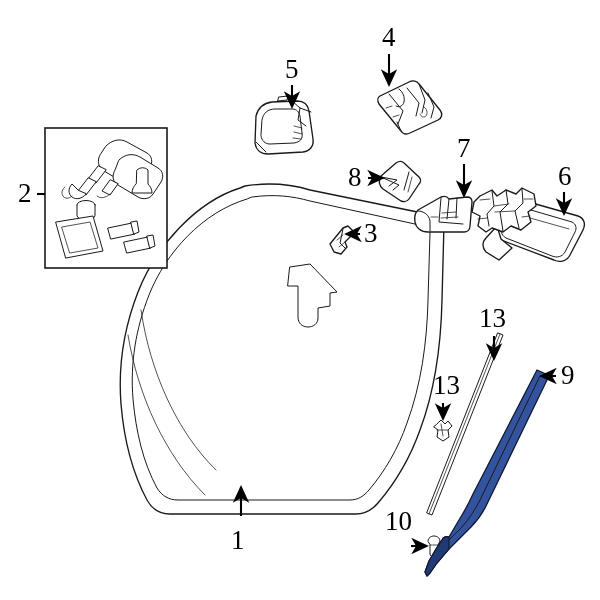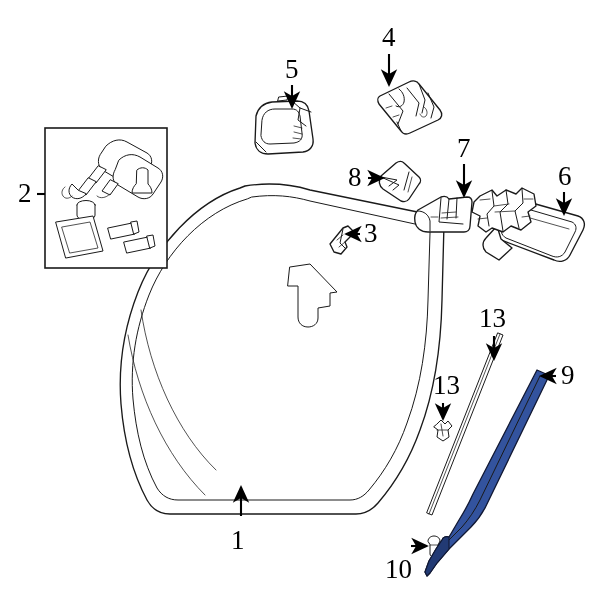--- a/index.html
+++ b/index.html
@@ -410,17 +410,17 @@
 
   <div class="callout-label" style="left:231px; top:527px;">1</div>
   <div class="callout-label" style="left:18px;  top:180px;">2</div>
   <div class="callout-label" style="left:364px; top:220px;">3</div>
   <div class="callout-label" style="left:382px; top:24px;">4</div>
   <div class="callout-label" style="left:285px; top:56px;">5</div>
   <div class="callout-label" style="left:558px; top:163px;">6</div>
   <div class="callout-label" style="left:457px; top:135px;">7</div>
   <div class="callout-label" style="left:348px; top:164px;">8</div>
   <div class="callout-label" style="left:561px; top:362px;">9</div>
-  <div class="callout-label" style="left:385px; top:556px;">10</div>
+  <div class="callout-label" style="left:385px; top:508px;">10</div>
   <div class="callout-label" style="left:479px; top:305px;">13</div>
   <div class="callout-label" style="left:433px; top:372px;">13</div>
 
 </div>
 
 </body></html>

